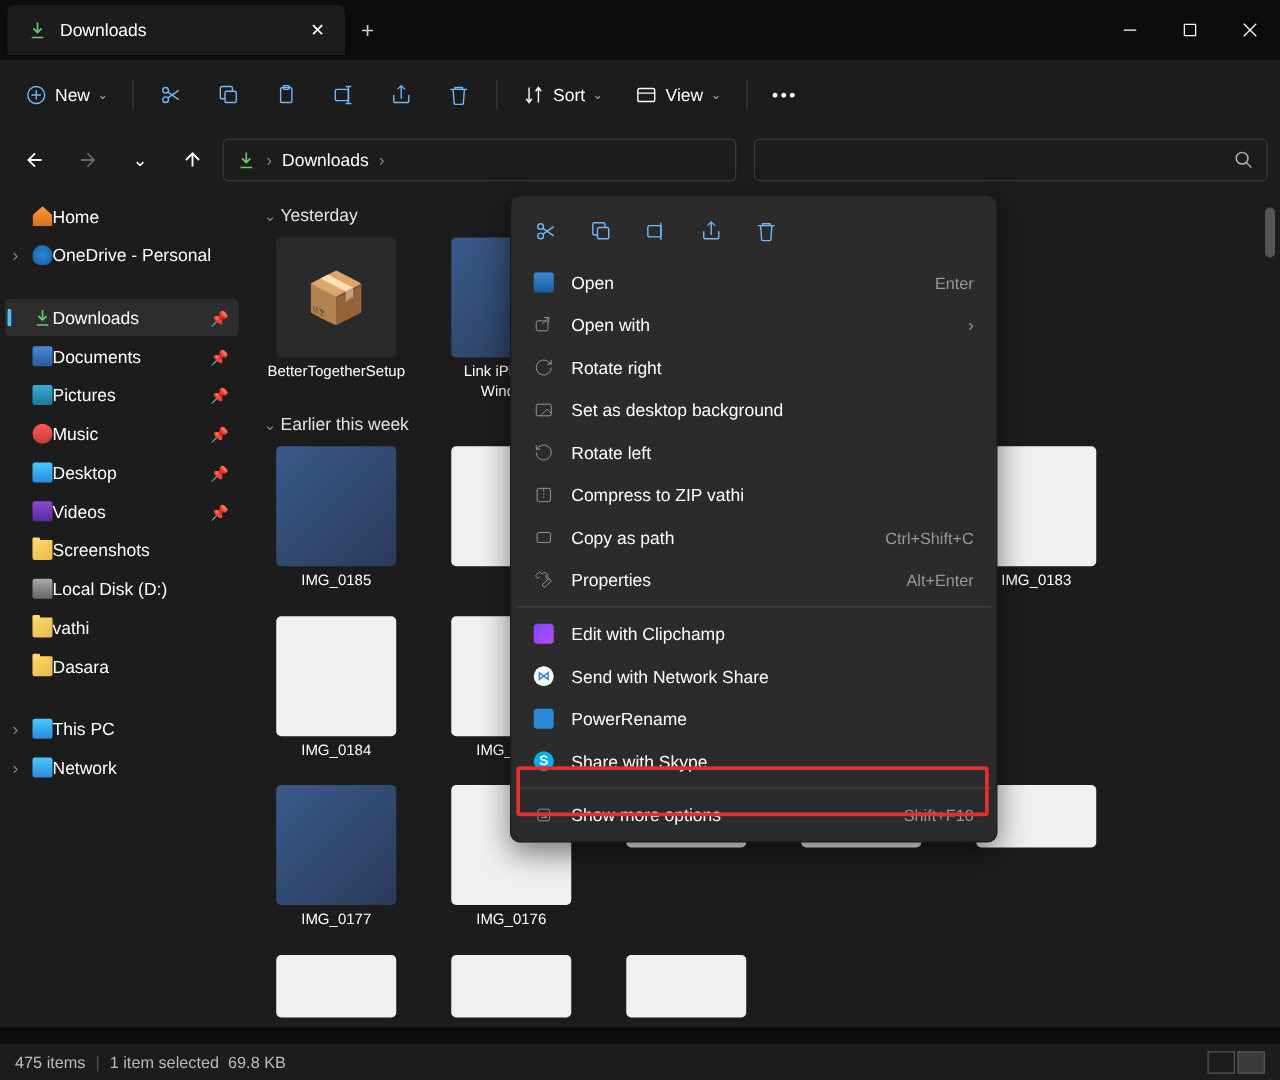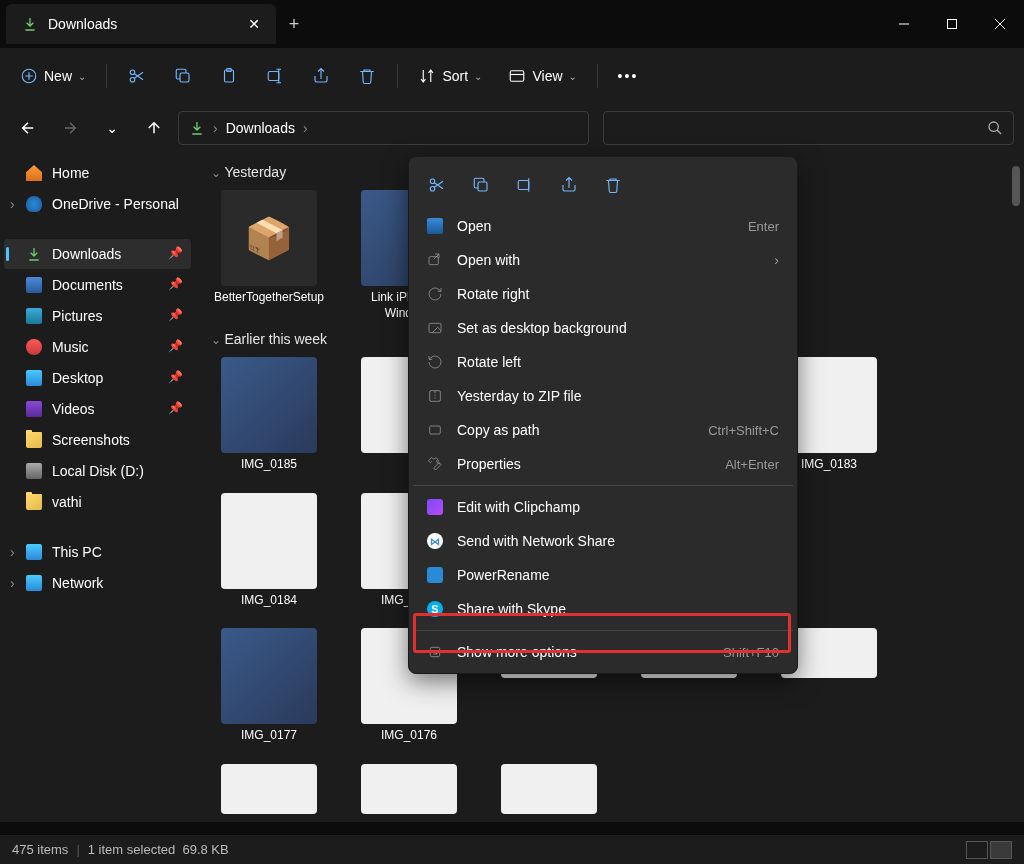--- a/index.html
+++ b/index.html
@@ -18,21 +18,21 @@
   .tbtn.icon-only { padding:0; width:40px; justify-content:center; }
   .tsep { width:1px; height:24px; background:#3a3a3a; margin:0 4px; }
   
   .navrow { display:flex; align-items:center; padding:6px 10px; gap:6px; background:#1c1c1c; }
   .navbtn { width:36px; height:36px; display:flex; align-items:center; justify-content:center; }
   .addrbar { flex:1; height:34px; border:1px solid #3a3a3a; border-radius:4px; display:flex; align-items:center; padding:0 10px; gap:8px; max-width:450px; }
   .searchbox { flex:1; height:34px; border:1px solid #3a3a3a; border-radius:4px; display:flex; align-items:center; justify-content:flex-end; padding:0 10px; margin-left:8px; }
   
   .body { display:flex; height:670px; background:#1c1c1c; }
   .sidebar { width:195px; padding:6px 4px; display:flex; flex-direction:column; gap:1px; overflow:hidden; }
-  .nav-item { display:flex; align-items:flex-start; gap:10px; padding:7px 8px 7px 22px; border-radius:4px; position:relative; }
+  .nav-item { display:flex; align-items:flex-end; padding:7px 8px 7px 22px; border-radius:4px; position:relative; }
   .nav-item.selected { background:#2d2d2d; }
   .nav-item.selected::before { content:''; position:absolute; left:2px; top:8px; bottom:8px; width:3px; background:#4cc2ff; border-radius:2px; }
   .nav-item.expandable::before { content:'›'; position:absolute; left:6px; color:#888; }
   .nav-item .pin { margin-left:auto; color:#888; font-size:12px; }
   .icon16 { width:16px; height:16px; flex-shrink:0; }
   .folder-yellow { background:linear-gradient(145deg,#ffd96a,#e6b94d); border-radius:1px 1px 2px 2px; position:relative; }
   .folder-yellow::before { content:''; position:absolute; top:-2px; left:0; width:6px; height:3px; background:#ffd96a; border-radius:1px 1px 0 0; }
   
   .content { flex:1; padding:6px 16px; overflow:hidden; position:relative; }
   .group-hdr { color:#e5e5e5; padding:6px 0 10px 0; }
@@ -243,20 +243,24 @@
         <span>Screenshots</span>
       </div>
     <div class="nav-item">
         <span class="icon16" style="background:linear-gradient(#aaa,#666);border-radius:2px"></span>
         <span>Local Disk (D:)</span>
       </div>
     <div class="nav-item">
         <span class="icon16 folder-yellow"></span>
         <span>vathi</span>
       </div>
+    <div class="nav-item">
+        <span class="icon16 folder-yellow"></span>
+        <span>Dasara</span>
+      </div>
     <div style="height:18px"></div>
     <div class="nav-item expandable">
         <span class="icon16" style="background:linear-gradient(#4acaff,#2a8ad8);border-radius:2px"></span>
         <span>This PC</span>
       </div>
     <div class="nav-item expandable">
         <span class="icon16" style="background:linear-gradient(#4acaff,#2a8ad8);border-radius:2px"></span>
         <span>Network</span>
       </div>
   </div>
@@ -408,21 +412,21 @@
       <svg class="icon16" viewBox="0 0 24 24" stroke="#aaa" fill="none">
         <path d="M3 12a9 9 0 103-6.7L3 8M3 3v5h5"></path>
       </svg>
       <span>Rotate left</span>
     </div>
   <div class="ctx-item">
       <svg class="icon16" viewBox="0 0 24 24" stroke="#aaa" fill="none">
         <rect x="4" y="4" width="16" height="16" rx="2"></rect>
         <path d="M12 4v4m0 2v2m0 2v2"></path>
       </svg>
-      <span>Yesterday to ZIP file</span>
+      <span>Compress to ZIP vathi</span>
     </div>
   <div class="ctx-item">
       <svg class="icon16" viewBox="0 0 24 24" stroke="#aaa" fill="none">
         <rect x="4" y="6" width="16" height="12" rx="2"></rect>
       </svg>
       <span>Copy as path</span>
       <span class="shortcut">Ctrl+Shift+C</span>
     </div>
   <div class="ctx-item">
       <svg class="icon16" viewBox="0 0 24 24" stroke="#aaa" fill="none">

